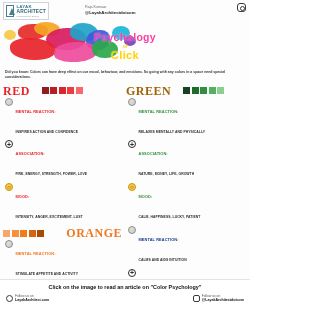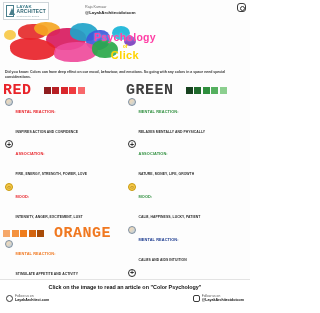--- a/index.html
+++ b/index.html
@@ -40,23 +40,23 @@
 
   
   .intro { font-size:3.5px; font-weight:bold; line-height:1.5; color:#333; padding:2px 5px 0 5px; }
 
   
   .cols { display:flex; padding:3px 3px 0 3px; gap:4px; }
   .col { width:119px; }
 
   .block { margin-bottom:3px; }
   .block-head { display:flex; align-items:center; height:14px; }
-  .block-head.right { justify-content:flex-start; }
-  .cname { font-size:15px; font-weight:bold; letter-spacing:.5px; line-height:1;
-           font-family:Liberation Mono, monospace; }
+  .block-head.right { justify-content:space-between; }
+  .cname { font-size:12px; font-weight:bold; letter-spacing:.5px; line-height:1;
+           font-family:Liberation Serif, serif; }
   .swatches { display:flex; gap:1.5px; }
   .swatches.left-pad { margin-left:12px; }
   .swatches.right-pad { margin-right:10px; }
   .sw { width:7px; height:7px; }
 
   .rows { padding-left:2px; }
   .row { display:flex; align-items:flex-start; margin-bottom:2.2px; }
   .ricon { width:8px; height:8px; border-radius:50%; flex:0 0 8px; margin-right:2.5px; position:relative;
            display:flex;align-items:center;justify-content:center; font-size:5px; color:#fff; }
   .ricon.brain { background:linear-gradient(135deg,#e8d8c0 40%,#b9cfe0 100%); border:1px solid #7f8fa0; }
@@ -190,21 +190,21 @@
         
       </span>
     </div>
 
      </div>
         </div>
       </div>
     <div class="col" id="col-right">
         <div class="block">
           <div class="block-head ">
-            <span class="cname" style="color:#404040">GREEN</span>
+            <span class="cname" style="color:#a16207">GREEN</span>
        <span class="swatches left-pad">
               <span class="sw" style="background:#17421f"></span>
               <span class="sw" style="background:#1f6b2c"></span>
               <span class="sw" style="background:#2f8f3e"></span>
               <span class="sw" style="background:#55b05f"></span>
               <span class="sw" style="background:#8ccf8f"></span>
             </span>
           </div>
      <div class="rows">
 

